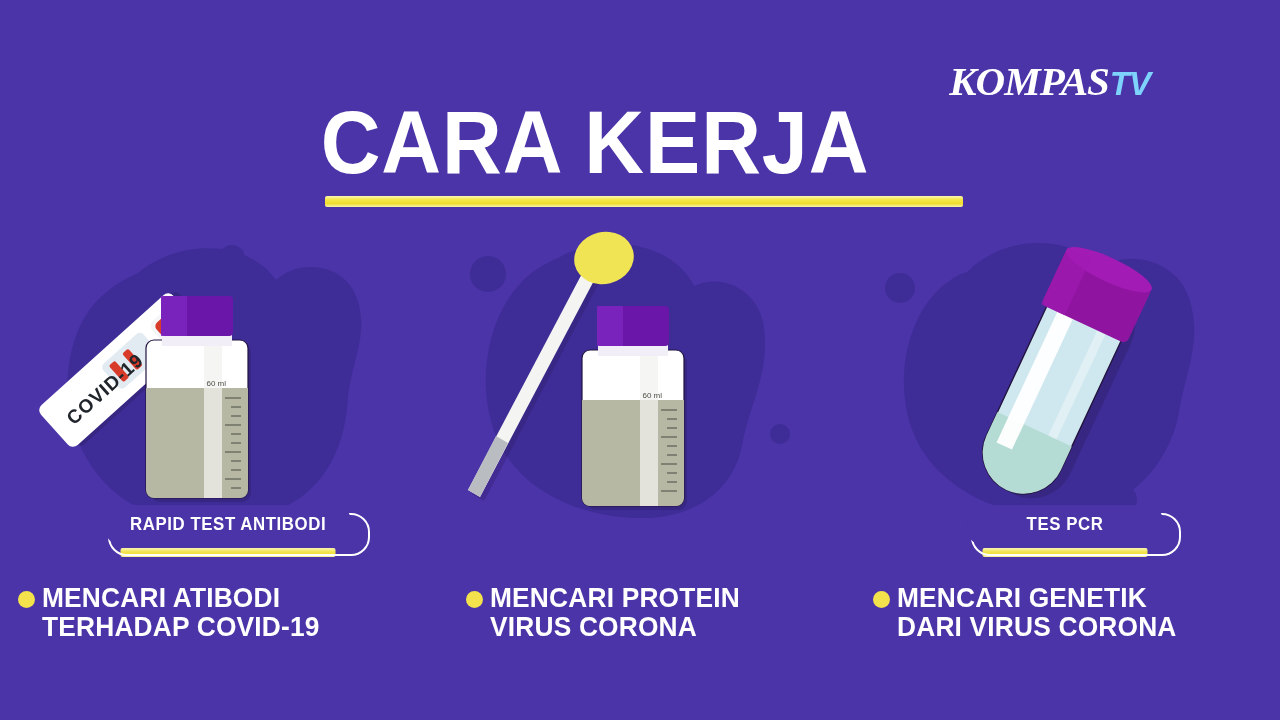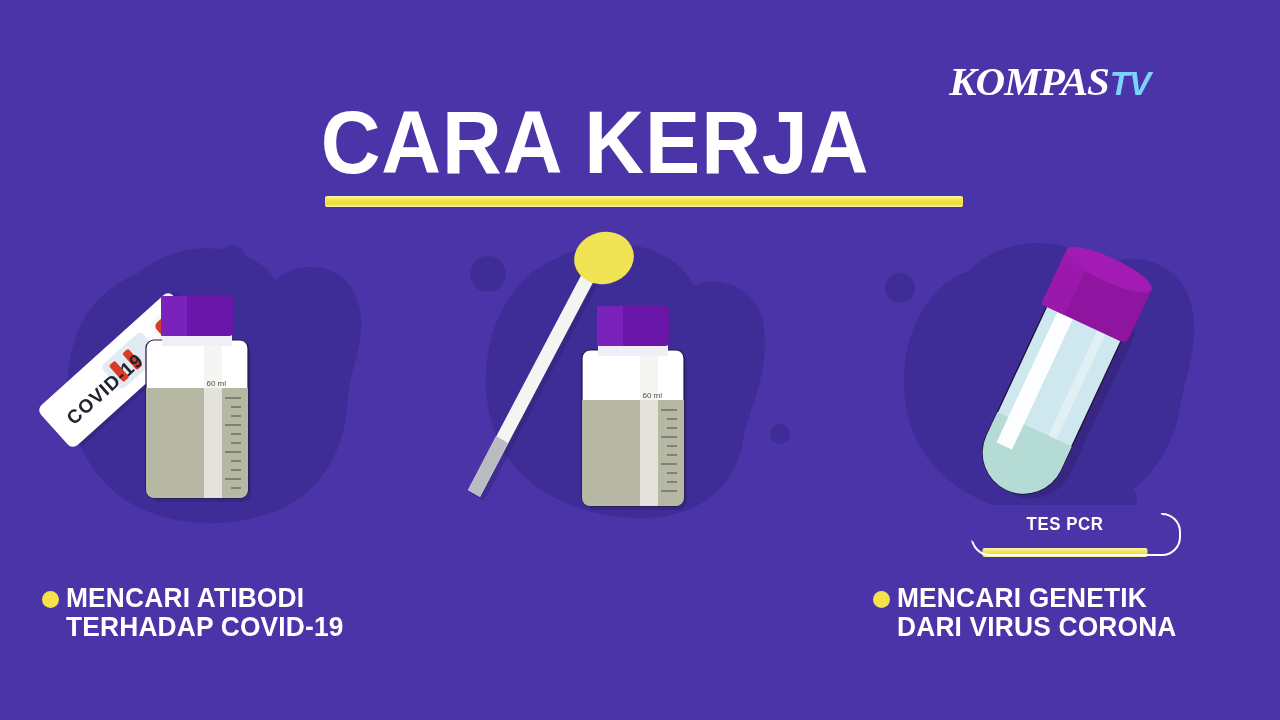--- a/index.html
+++ b/index.html
@@ -177,22 +177,29 @@
             </g>
           </g>
           <text x="208" y="158" text-anchor="end" font-family="'Liberation Sans',sans-serif" font-size="8" fill="#4c4f45">60 ml</text>
 
           <rect x="144" y="102" width="70" height="16" fill="#f2eef8"></rect>
           <rect x="143" y="68" width="72" height="40" rx="4" fill="#6a16a8"></rect>
           <rect x="143" y="68" width="26" height="40" fill="#7d24bf" opacity="0.85"></rect>
         </g>
       </svg>
 
-
-      <div class="caption" style="left:24px">
+      <div class="tag">
+        <div class="tag-inner">
+          <div class="tag-bracket"></div>
+          <div class="tag-box">RAPID TEST ANTIBODI</div>
+          <div class="tag-underbar" style="width:215px"></div>
+        </div>
+      </div>
+
+      <div class="caption" style="left:0">
         <span class="bullet"></span>
         <span class="caption-text">
           <span>MENCARI ATIBODI</span>
           <span class="l2">TERHADAP COVID-19</span>
         </span>
       </div>
     </div>
 
     <div class="col col-1">
 
@@ -241,20 +248,27 @@
             </g>
           </g>
           <text x="232" y="170" text-anchor="end" font-family="'Liberation Sans',sans-serif" font-size="8" fill="#4c4f45">60 ml</text>
           <rect x="168" y="112" width="70" height="16" fill="#f2eef8"></rect>
           <rect x="167" y="78" width="72" height="40" rx="4" fill="#6a16a8"></rect>
           <rect x="167" y="78" width="26" height="40" fill="#7d24bf" opacity="0.85"></rect>
         </g>
       </svg>
 
 
+      <div class="caption" style="left:36px">
+        <span class="bullet"></span>
+        <span class="caption-text">
+          <span>MENCARI PROTEIN</span>
+          <span class="l2">VIRUS CORONA</span>
+        </span>
+      </div>
     </div>
 
     <div class="col col-2">
 
       <svg class="blob" viewBox="0 0 420 300">
         <path fill="#3f2d97" d="M112 44 C150 6 214 6 246 40 C276 20 322 34 334 70 C348 112 330 146 324 184 C314 240 268 286 206 288 C140 290 78 256 58 204 C38 152 52 86 90 56 C98 50 104 46 112 44 Z"></path>
         <circle fill="#3f2d97" cx="45" cy="60" r="15"></circle>
         <circle fill="#3f2d97" cx="266" cy="272" r="16"></circle>
       </svg>
 

